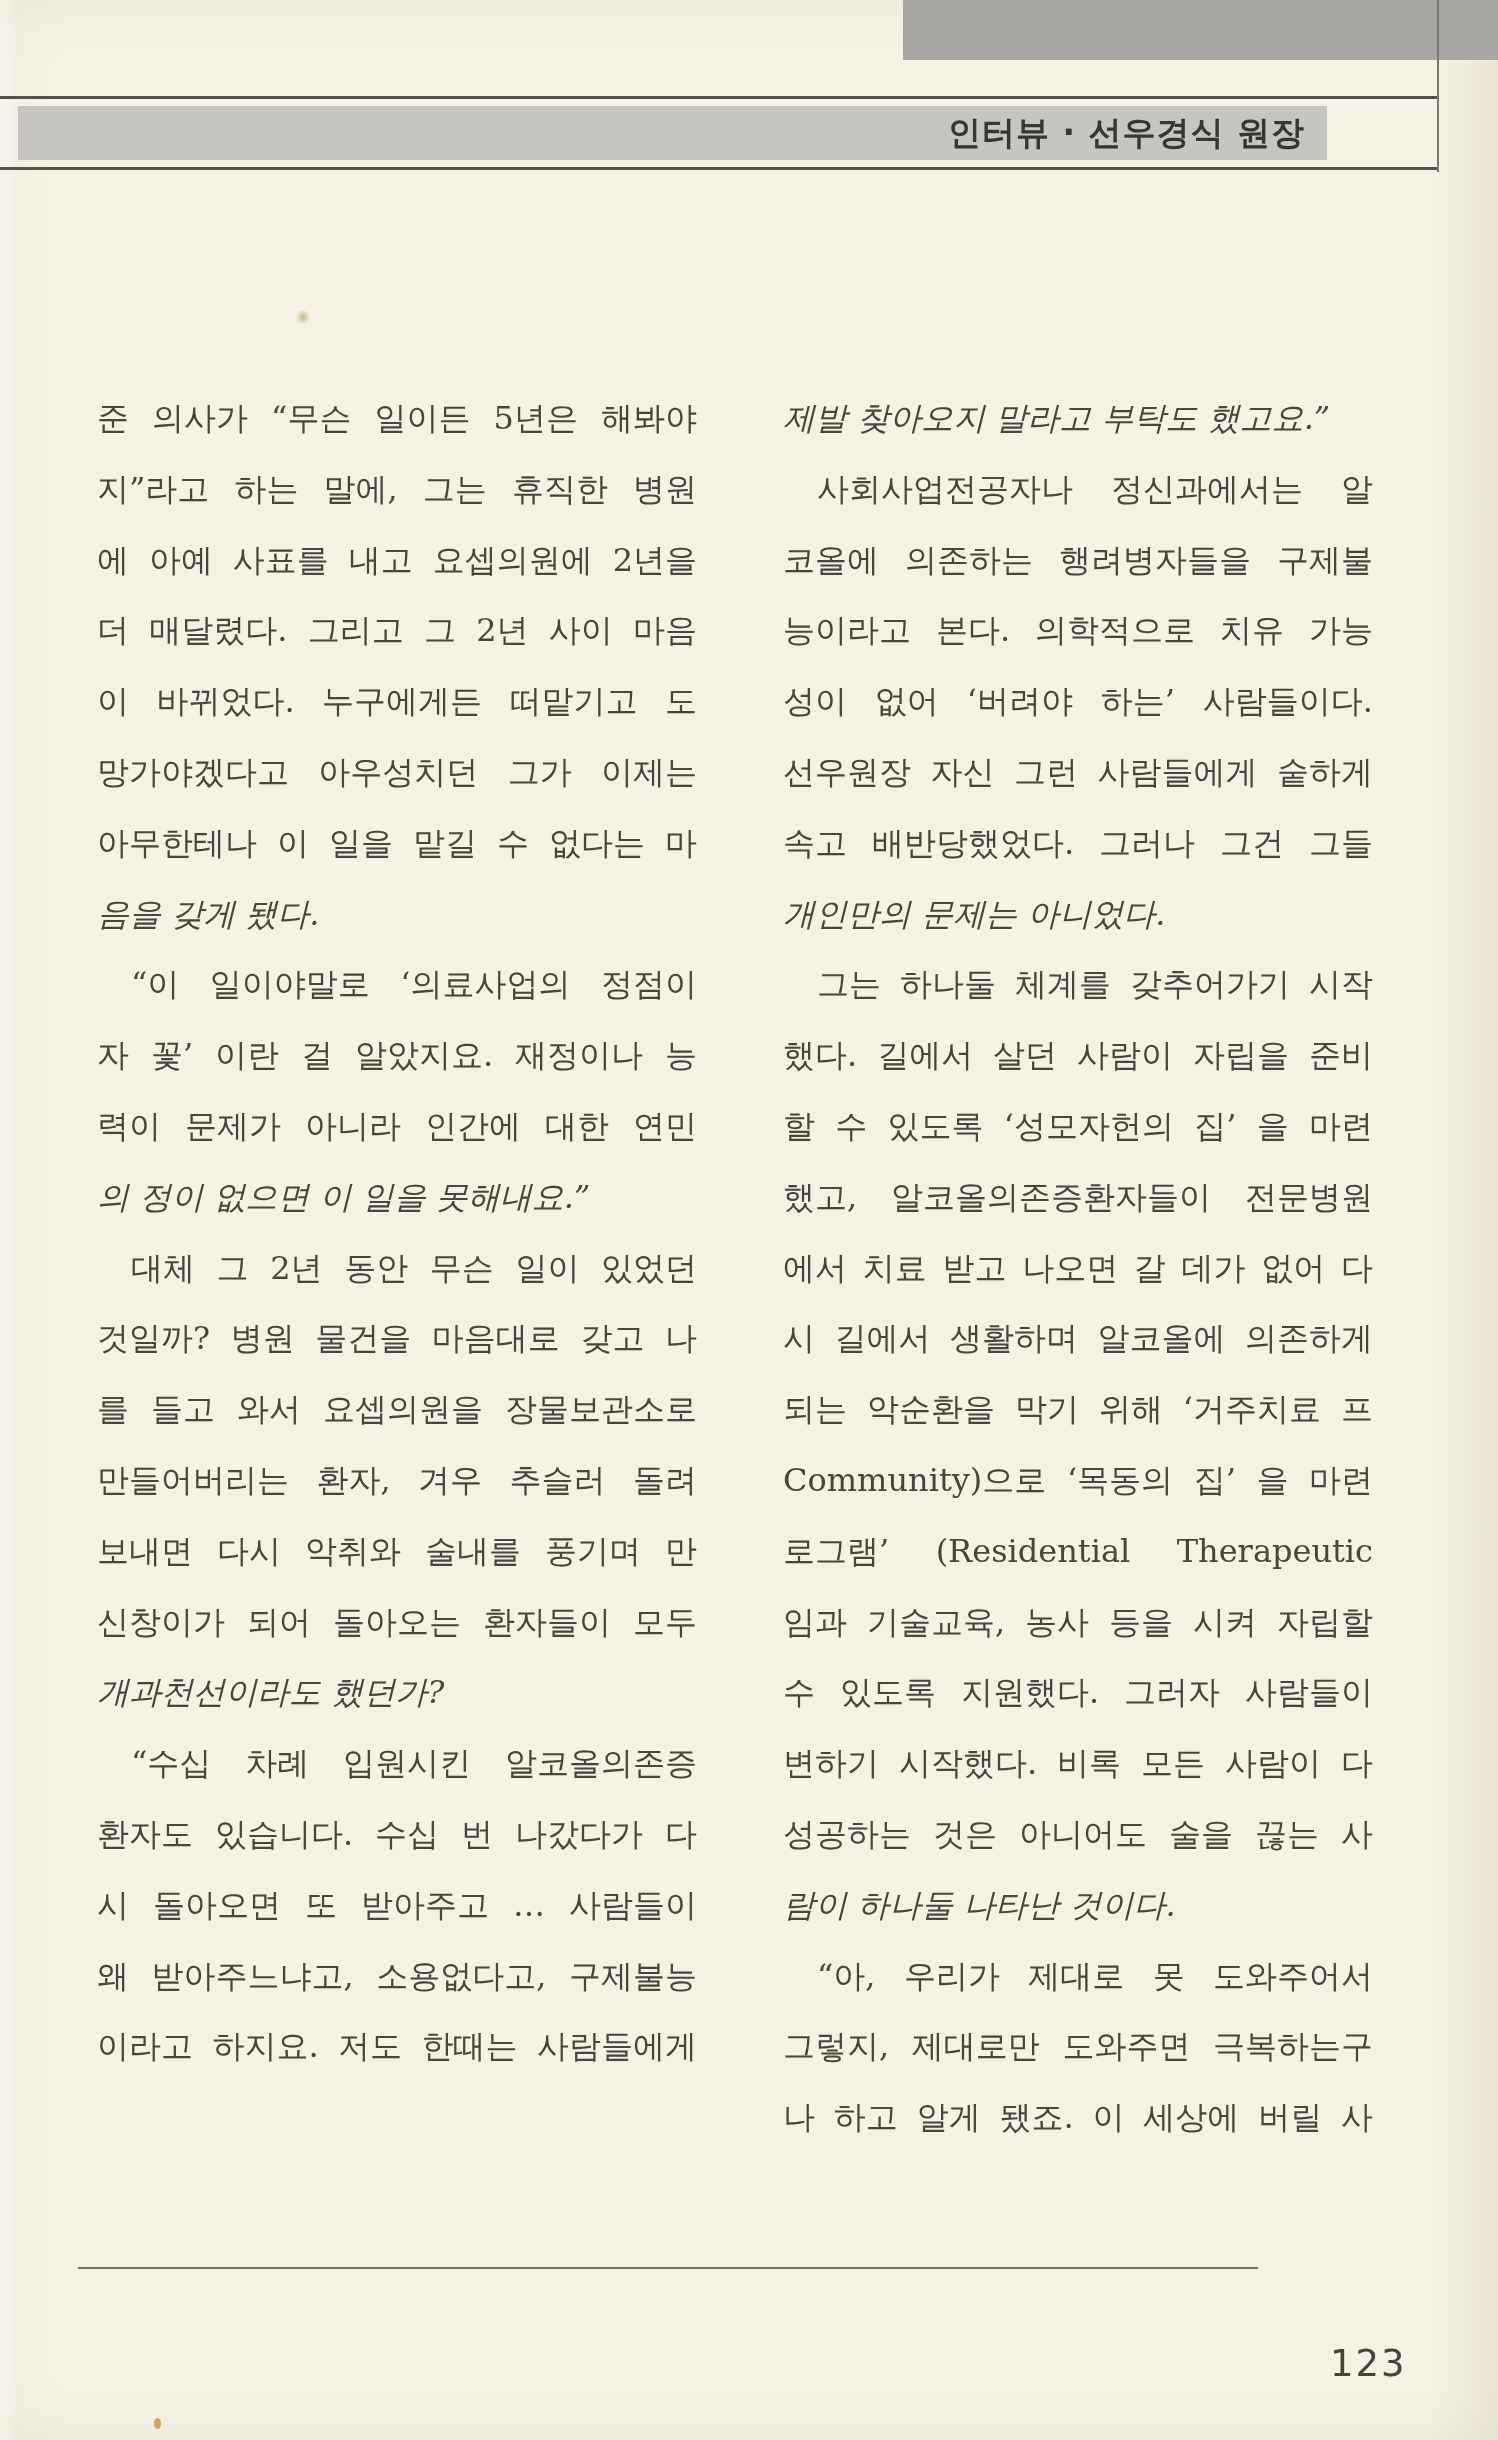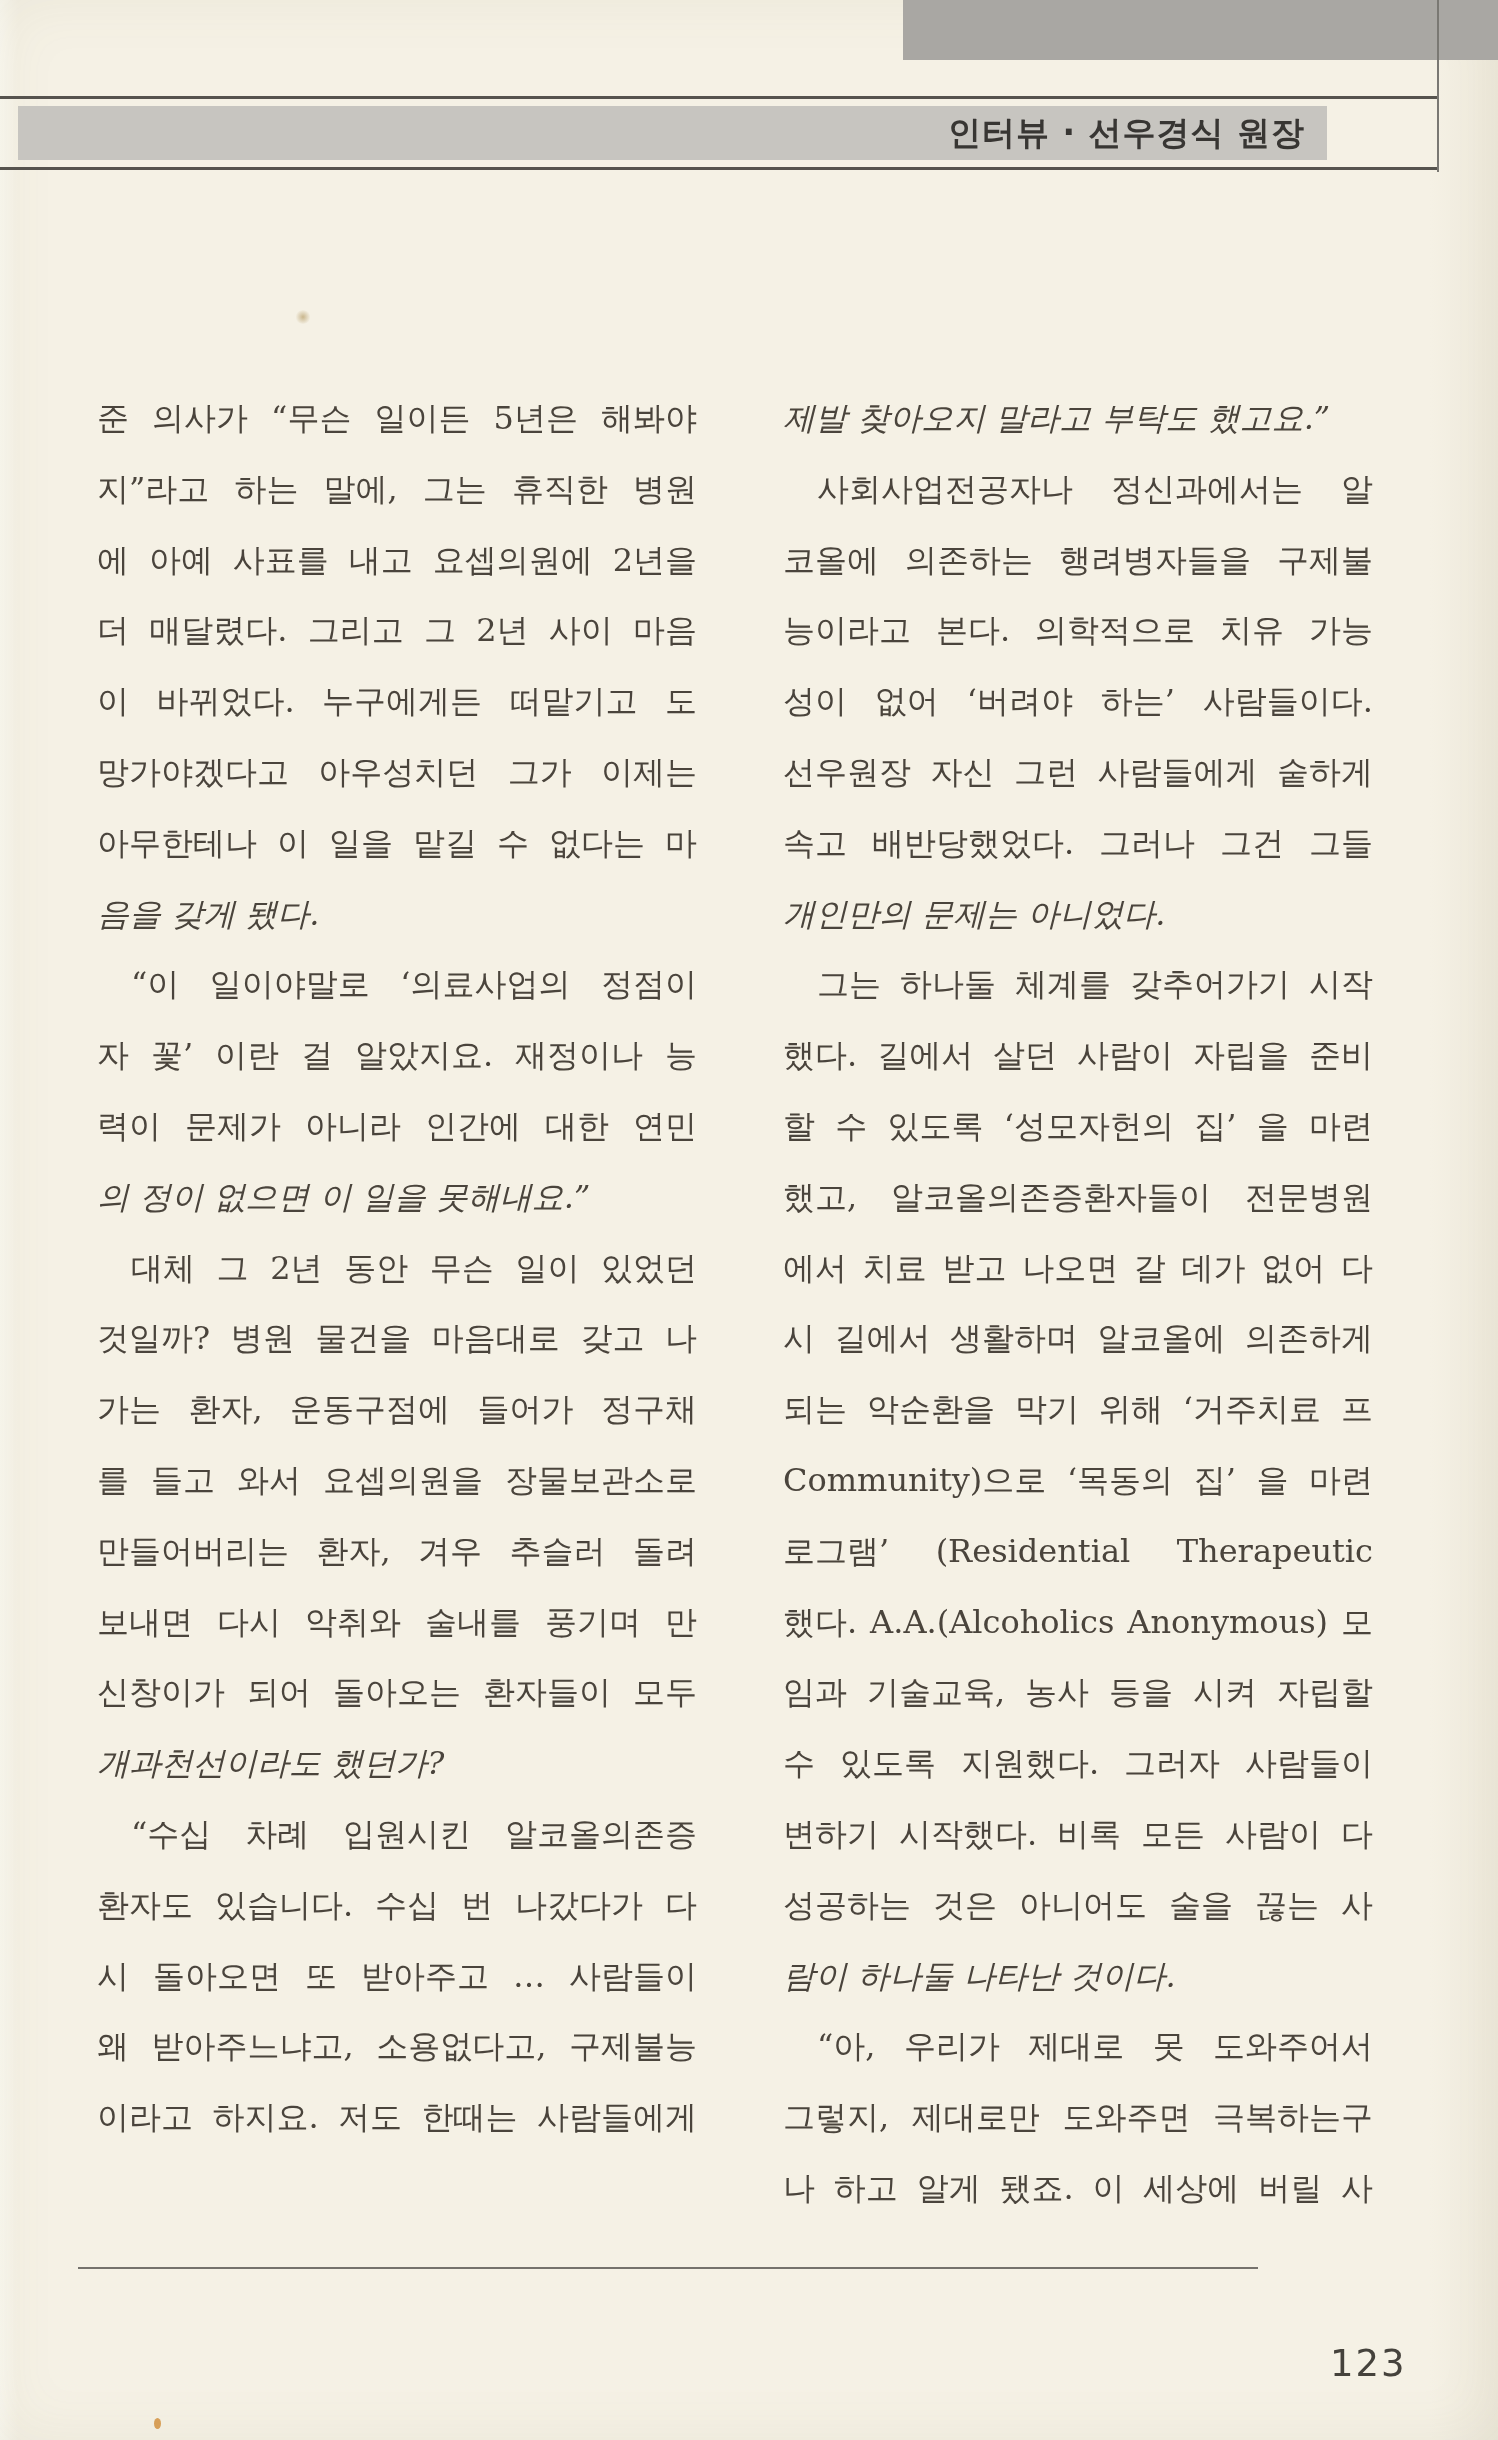--- a/index.html
+++ b/index.html
@@ -60,21 +60,20 @@
       <div class="line">이 바뀌었다. 누구에게든 떠맡기고 도</div>
       <div class="line">망가야겠다고 아우성치던 그가 이제는</div>
       <div class="line">아무한테나 이 일을 맡길 수 없다는 마</div>
       <div class="line end">음을 갖게 됐다.</div>
       <div class="line indent">“이 일이야말로 ‘의료사업의 정점이</div>
       <div class="line">자 꽃’ 이란 걸 알았지요. 재정이나 능</div>
       <div class="line">력이 문제가 아니라 인간에 대한 연민</div>
       <div class="line end">의 정이 없으면 이 일을 못해내요.”</div>
       <div class="line indent">대체 그 2년 동안 무슨 일이 있었던</div>
       <div class="line">것일까? 병원 물건을 마음대로 갖고 나</div>
-      <div class="line">가는 환자, 운동구점에 들어가 정구채</div>
       <div class="line">를 들고 와서 요셉의원을 장물보관소로</div>
       <div class="line">만들어버리는 환자, 겨우 추슬러 돌려</div>
       <div class="line">보내면 다시 악취와 술내를 풍기며 만</div>
       <div class="line">신창이가 되어 돌아오는 환자들이 모두</div>
       <div class="line end">개과천선이라도 했던가?</div>
       <div class="line indent">“수십 차례 입원시킨 알코올의존증</div>
       <div class="line">환자도 있습니다. 수십 번 나갔다가 다</div>
       <div class="line">시 돌아오면 또 받아주고 … 사람들이</div>
       <div class="line">왜 받아주느냐고, 소용없다고, 구제불능</div>
       <div class="line">이라고 하지요. 저도 한때는 사람들에게</div>
@@ -90,21 +89,20 @@
       <div class="line end">개인만의 문제는 아니었다.</div>
       <div class="line indent">그는 하나둘 체계를 갖추어가기 시작</div>
       <div class="line">했다. 길에서 살던 사람이 자립을 준비</div>
       <div class="line">할 수 있도록 ‘성모자헌의 집’ 을 마련</div>
       <div class="line">했고, 알코올의존증환자들이 전문병원</div>
       <div class="line">에서 치료 받고 나오면 갈 데가 없어 다</div>
       <div class="line">시 길에서 생활하며 알코올에 의존하게</div>
       <div class="line">되는 악순환을 막기 위해 ‘거주치료 프</div>
       <div class="line">Community)으로 ‘목동의 집’ 을 마련</div>
       <div class="line">로그램’ (Residential Therapeutic</div>
-      <div class="line">했다. A.A.(Alcoholics Anonymous) 모</div>
       <div class="line">임과 기술교육, 농사 등을 시켜 자립할</div>
       <div class="line">수 있도록 지원했다. 그러자 사람들이</div>
       <div class="line">변하기 시작했다. 비록 모든 사람이 다</div>
       <div class="line">성공하는 것은 아니어도 술을 끊는 사</div>
       <div class="line end">람이 하나둘 나타난 것이다.</div>
       <div class="line indent">“아, 우리가 제대로 못 도와주어서</div>
       <div class="line">그렇지, 제대로만 도와주면 극복하는구</div>
       <div class="line">나 하고 알게 됐죠. 이 세상에 버릴 사</div>
     </div>
 

